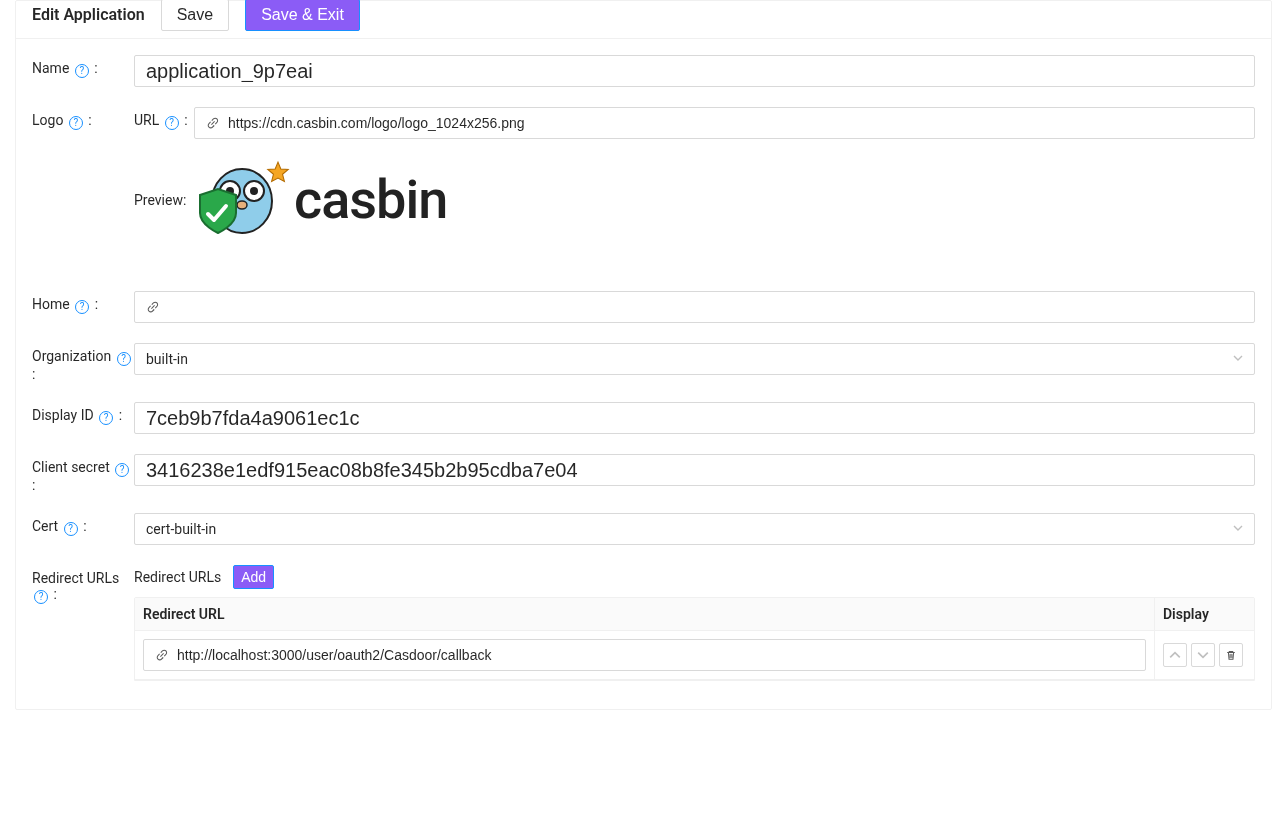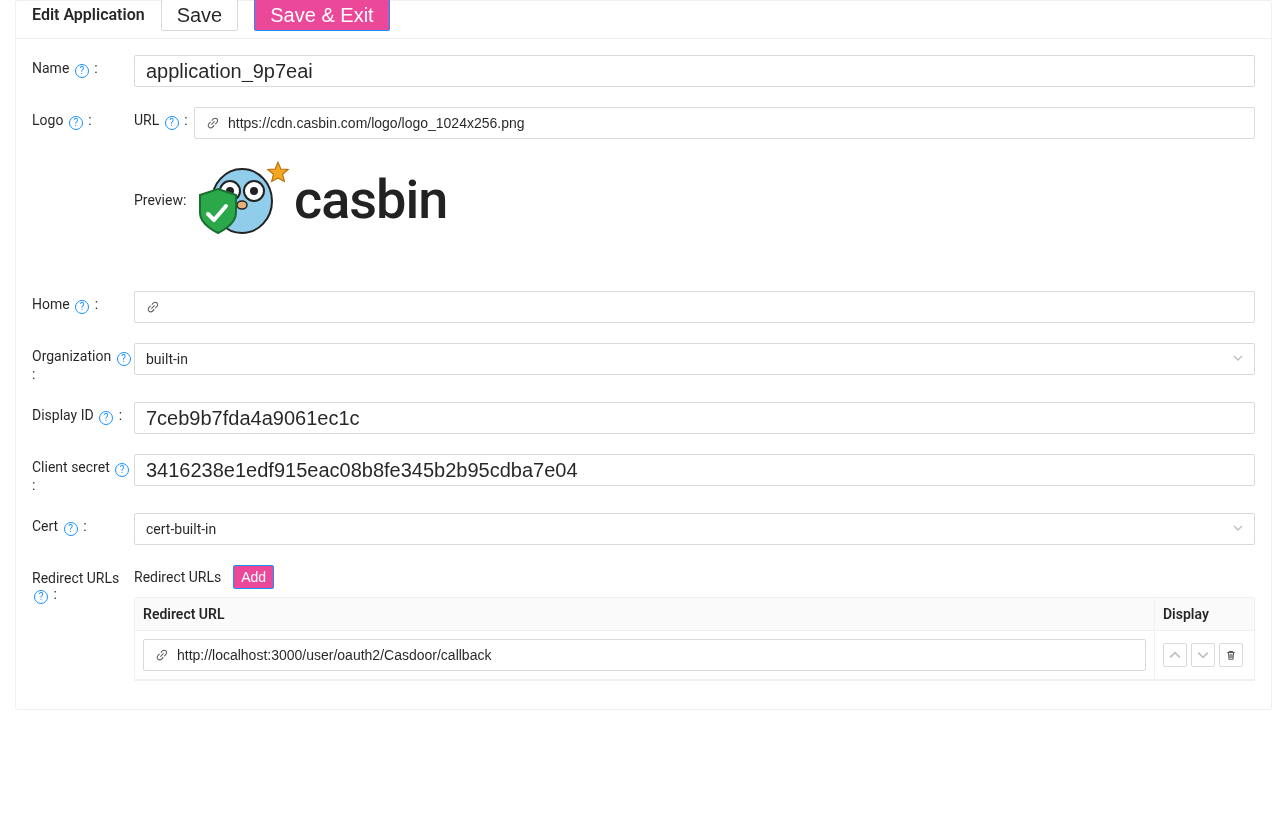--- a/index.html
+++ b/index.html
@@ -37,29 +37,29 @@
   }
   .card-head button { margin-left: 6px; }
   .card-body { padding: 16px 16px 16px 16px; }
 
   .btn {
     display: inline-block;
     border: 1px solid #d9d9d9;
     background: #fff;
     color: rgba(0,0,0,0.85);
     padding: 4px 15px;
-    font-size: 20px;
+    font-size: 16px;
     line-height: 22px;
     border-radius: 2px;
     cursor: pointer;
     white-space: nowrap;
   }
   .btn-primary {
     border-color: #1890ff;
-    background: #ec4899;
+    background: #8b5cf6;
     color: #fff;
   }
   .btn-sm {
     padding: 0 7px;
     font-size: 14px;
     line-height: 22px;
   }
 
   .row {
     display: flex;

